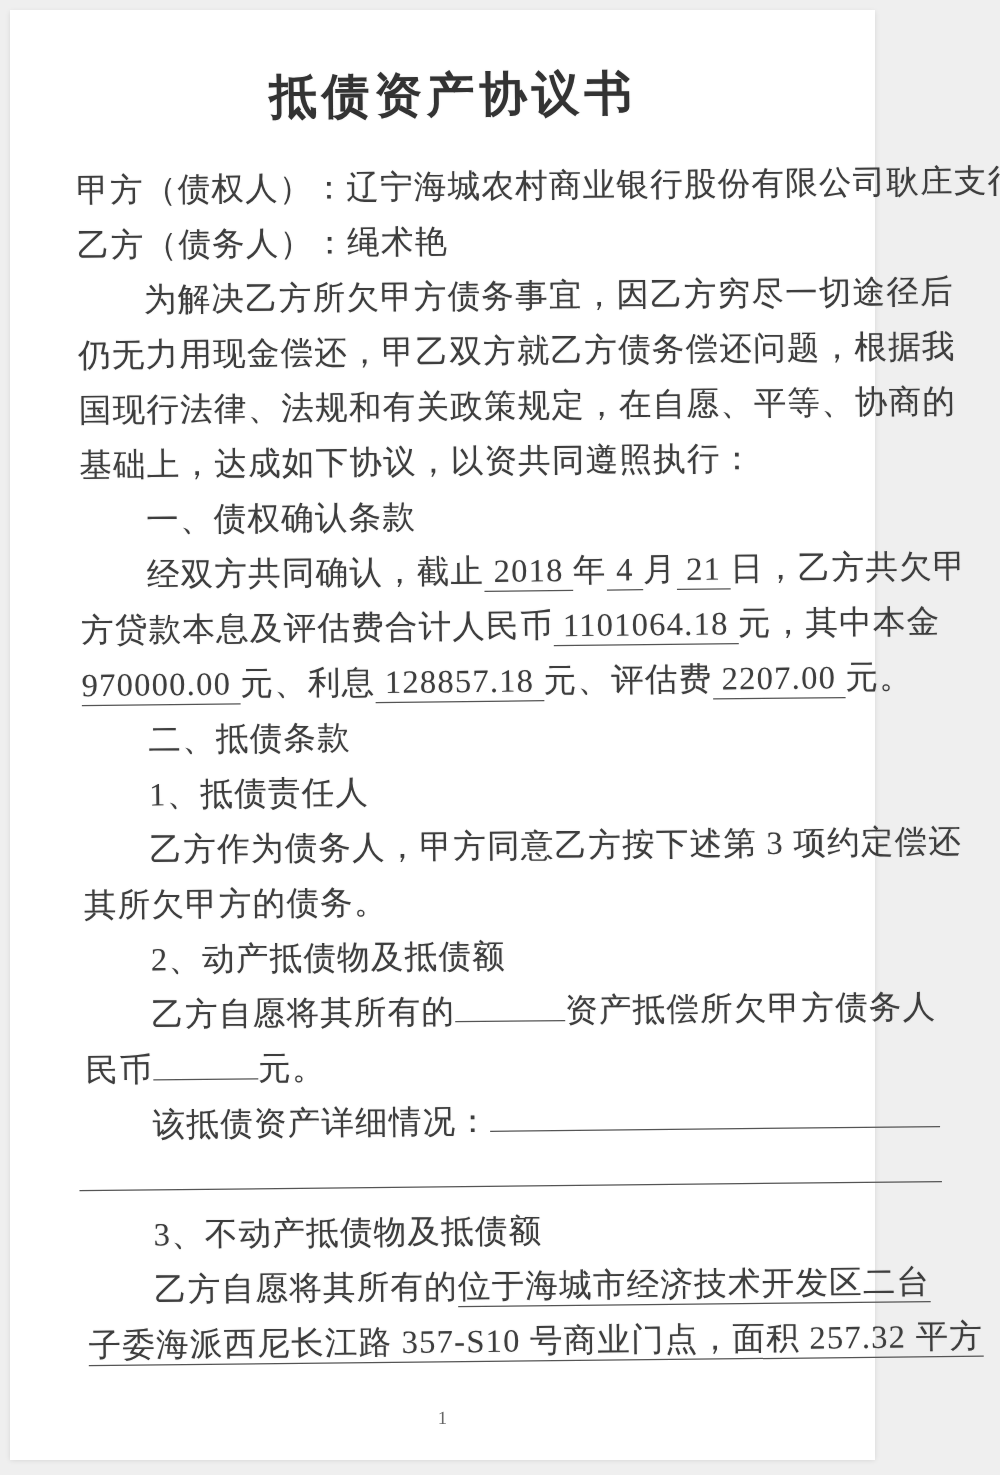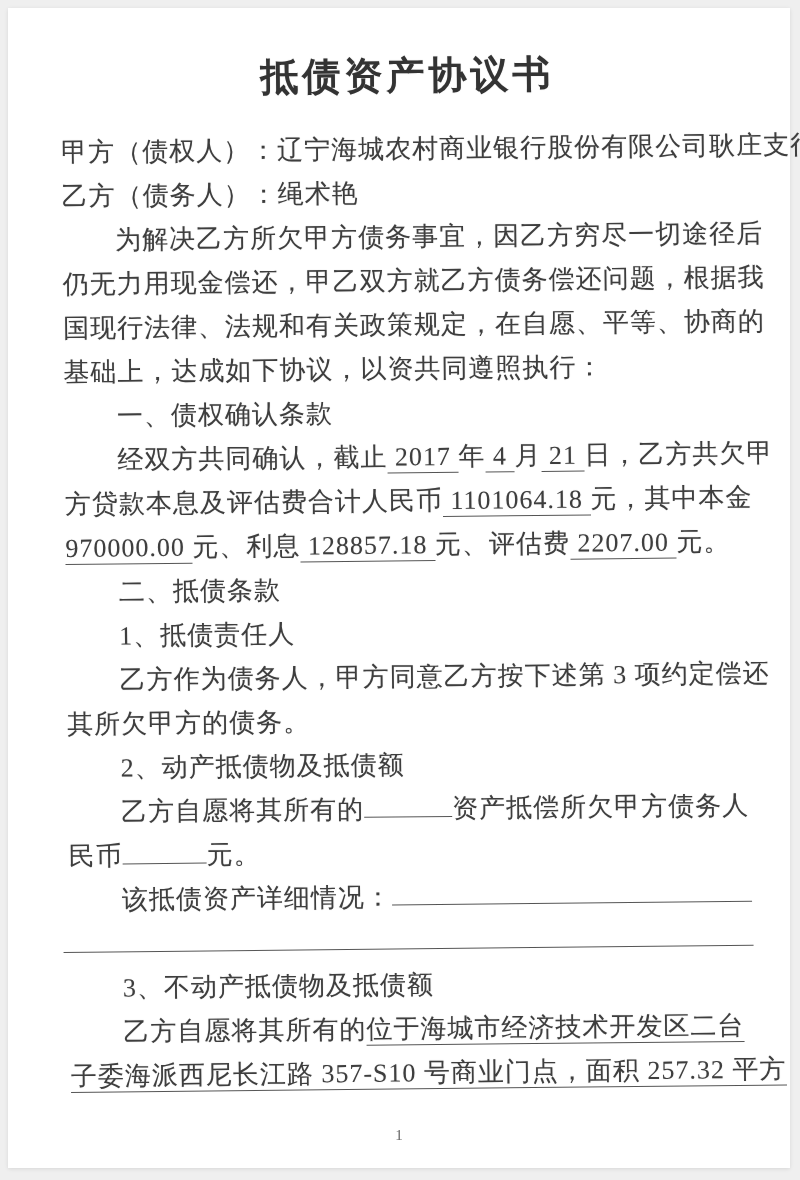--- a/index.html
+++ b/index.html
@@ -13,21 +13,21 @@
   html,body{width:800px;height:1180px;}
   body{
     font-family:"Liberation Serif","DejaVu Serif",serif;
     background:var(--bg);
     position:relative;
     overflow:hidden;
   }
   .paper{
     position:absolute;
     left:8px;top:8px;
-    width:782px;height:1160px;
+    width:692px;height:1160px;
     background:var(--paper);
     box-shadow:0 1px 4px rgba(0,0,0,0.10);
   }
   .content{
     position:absolute;
     left:52px;right:36px;top:30px;
     transform:rotate(-0.6deg);
     transform-origin:0 0;
     color:var(--ink);
   }
@@ -76,21 +76,21 @@
   <div class="content">
     <h1 class="doc-title">抵债资产协议书</h1>
     <div id="doc-body">
         <div class="line"><span class="run">甲方（债权人）：辽宁海城农村商业银行股份有限公司耿庄支行</span></div>
         <div class="line"><span class="run">乙方（债务人）：绳术艳</span></div>
         <div class="line indent"><span class="run">为解决乙方所欠甲方债务事宜，因乙方穷尽一切途径后</span></div>
         <div class="line"><span class="run">仍无力用现金偿还，甲乙双方就乙方债务偿还问题，根据我</span></div>
         <div class="line"><span class="run">国现行法律、法规和有关政策规定，在自愿、平等、协商的</span></div>
         <div class="line"><span class="run">基础上，达成如下协议，以资共同遵照执行：</span></div>
         <div class="line indent"><span class="run">一、债权确认条款</span></div>
-        <div class="line indent"><span class="run">经双方共同确认，截止</span><span class="run u"> 2017 </span><span class="run">年</span><span class="run u"> 4 </span><span class="run">月</span><span class="run u"> 21 </span><span class="run">日，乙方共欠甲</span></div>
+        <div class="line indent"><span class="run">经双方共同确认，截止</span><span class="run u"> 2018 </span><span class="run">年</span><span class="run u"> 4 </span><span class="run">月</span><span class="run u"> 21 </span><span class="run">日，乙方共欠甲</span></div>
         <div class="line"><span class="run">方贷款本息及评估费合计人民币</span><span class="run u"> 1101064.18 </span><span class="run">元，其中本金</span></div>
         <div class="line"><span class="run u">970000.00 </span><span class="run">元、利息</span><span class="run u"> 128857.18 </span><span class="run">元、评估费</span><span class="run u"> 2207.00 </span><span class="run">元。</span></div>
         <div class="line indent"><span class="run">二、抵债条款</span></div>
         <div class="line indent"><span class="run">1、抵债责任人</span></div>
         <div class="line indent"><span class="run">乙方作为债务人，甲方同意乙方按下述第 3 项约定偿还</span></div>
         <div class="line"><span class="run">其所欠甲方的债务。</span></div>
         <div class="line indent"><span class="run">2、动产抵债物及抵债额</span></div>
         <div class="line indent"><span class="run">乙方自愿将其所有的</span><span class="blank" style="width: 88px;"></span><span class="run">资产抵偿所欠甲方债务人</span></div>
         <div class="line"><span class="run">民币</span><span class="blank" style="width: 84px;"></span><span class="run">元。</span></div>
         <div class="line indent"><span class="run">该抵债资产详细情况：</span><span class="blank" style="width: 360px;"></span></div>

